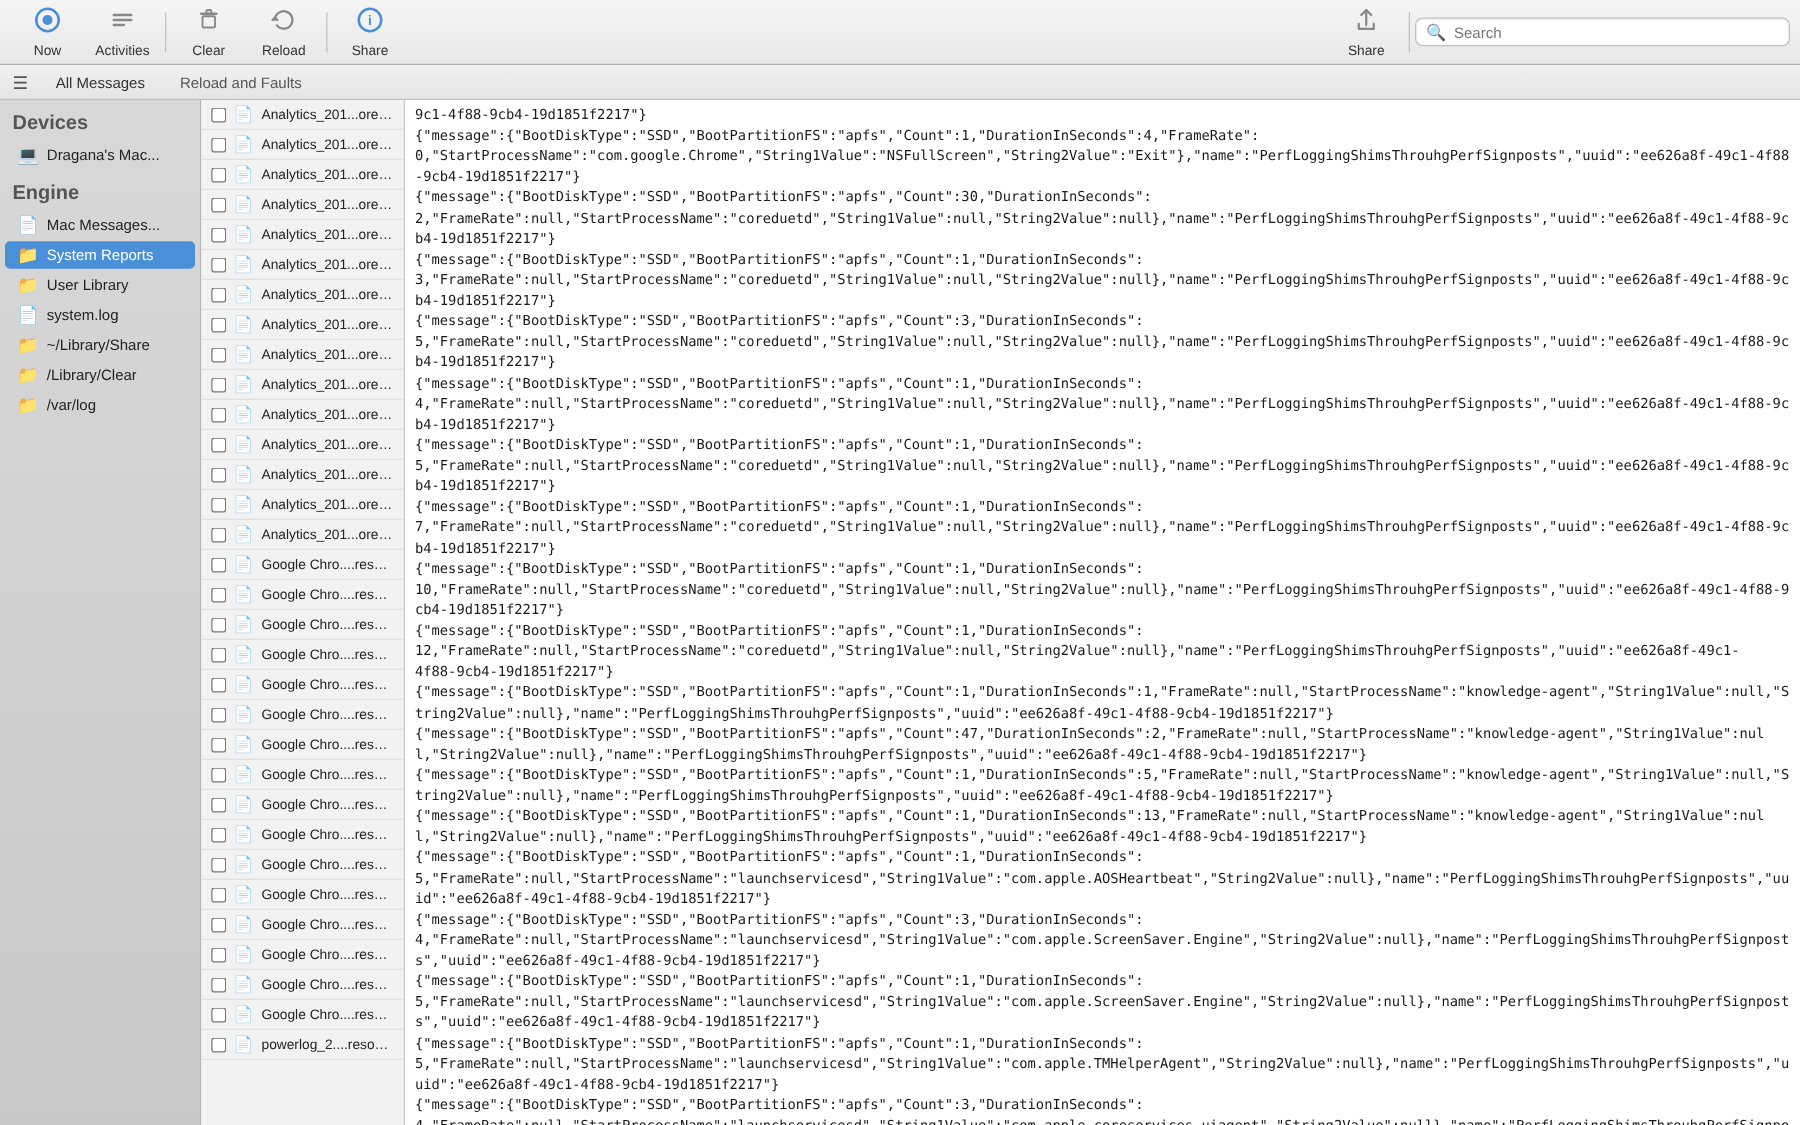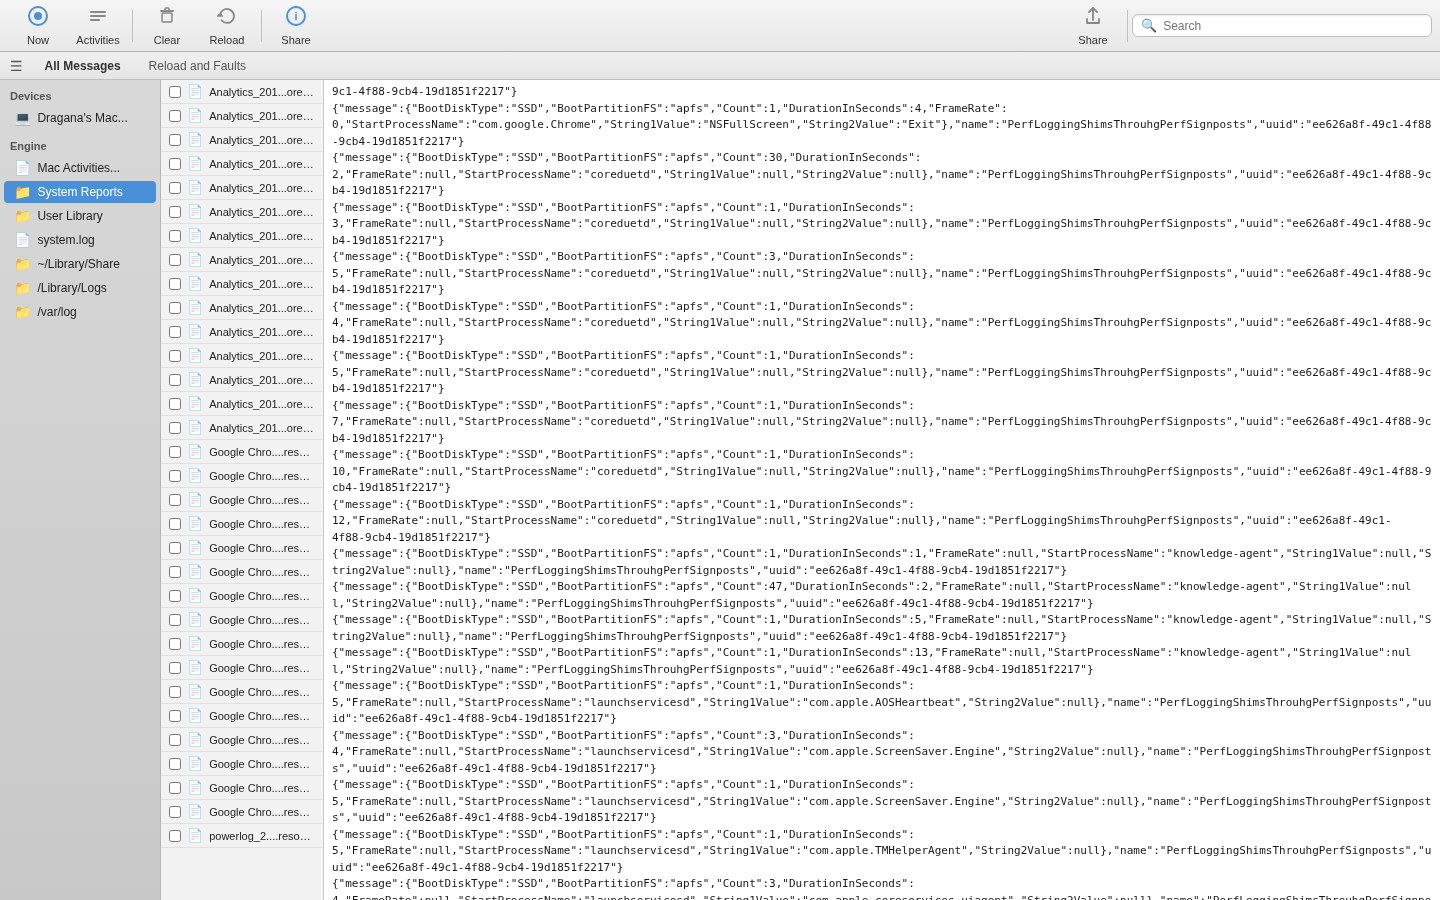--- a/index.html
+++ b/index.html
@@ -28,40 +28,40 @@
     
     #main { display: flex; flex: 1; overflow: hidden; }
 
     
     #sidebar {
       width: 161px; background: linear-gradient(to bottom, #d8d8d8, #c8c8c8);
       border-right: 1px solid #b5b5b5; display: flex; flex-direction: column;
       overflow-y: auto; flex-shrink: 0;
     }
     .sidebar-section-header {
-      font-size: 11px; font-weight: 600; color: #555; padding: 10px 10px 4px 10px;
+      font-size: 16px; font-weight: 600; color: #555; padding: 10px 10px 4px 10px;
       text-transform: none; letter-spacing: 0;
     }
     .sidebar-item {
       display: flex; align-items: center; padding: 3px 10px; cursor: pointer;
       font-size: 12px; color: #222; gap: 6px; border-radius: 4px; margin: 1px 4px;
     }
     .sidebar-item.selected { background: #4a90d9; color: white; }
     .sidebar-item.selected .item-icon { color: white; }
     .item-icon { font-size: 14px; color: #555; flex-shrink: 0; }
     .item-label { font-size: 12px; white-space: nowrap; overflow: hidden; text-overflow: ellipsis; }
 
     
     #filter-bar {
       height: 28px; background: linear-gradient(to bottom, #f0f0f0, #e5e5e5);
       border-bottom: 1px solid #c0c0c0; display: flex; align-items: center; padding: 0 10px;
       gap: 16px; font-size: 12px; color: #555;
     }
     .filter-tab { cursor: pointer; padding: 2px 6px; border-radius: 3px; }
-    .filter-tab.active { color: #333; font-weight: 700; }
+    .filter-tab.active { color: #333; font-weight: 400; }
 
     
     #content { display: flex; flex: 1; overflow: hidden; }
 
     
     #file-list {
       width: 163px; background: #f2f2f2; border-right: 1px solid #c8c8c8;
       overflow-y: auto; flex-shrink: 0;
     }
     .file-item {
@@ -174,41 +174,41 @@
 
     <div class="sidebar-item">
       <span class="item-icon">💻</span>
       <span class="item-label">Dragana's Mac...</span>
     </div>
 
     <div class="sidebar-section-header">Engine</div>
 
     <div class="sidebar-item">
       <span class="item-icon">📄</span>
-      <span class="item-label">Mac Activities...</span>
+      <span class="item-label">Mac Messages...</span>
     </div>
     <div class="sidebar-item selected">
       <span class="item-icon">📁</span>
       <span class="item-label">System Reports</span>
     </div>
     <div class="sidebar-item">
       <span class="item-icon">📁</span>
       <span class="item-label">User Library</span>
     </div>
     <div class="sidebar-item">
       <span class="item-icon">📄</span>
       <span class="item-label">system.log</span>
     </div>
     <div class="sidebar-item">
       <span class="item-icon">📁</span>
       <span class="item-label">~/Library/Share</span>
     </div>
     <div class="sidebar-item">
       <span class="item-icon">📁</span>
-      <span class="item-label">/Library/Logs</span>
+      <span class="item-label">/Library/Clear</span>
     </div>
     <div class="sidebar-item">
       <span class="item-icon">📁</span>
       <span class="item-label">/var/log</span>
     </div>
   </div>
 
   <div id="content">
 
     <div id="file-list">

